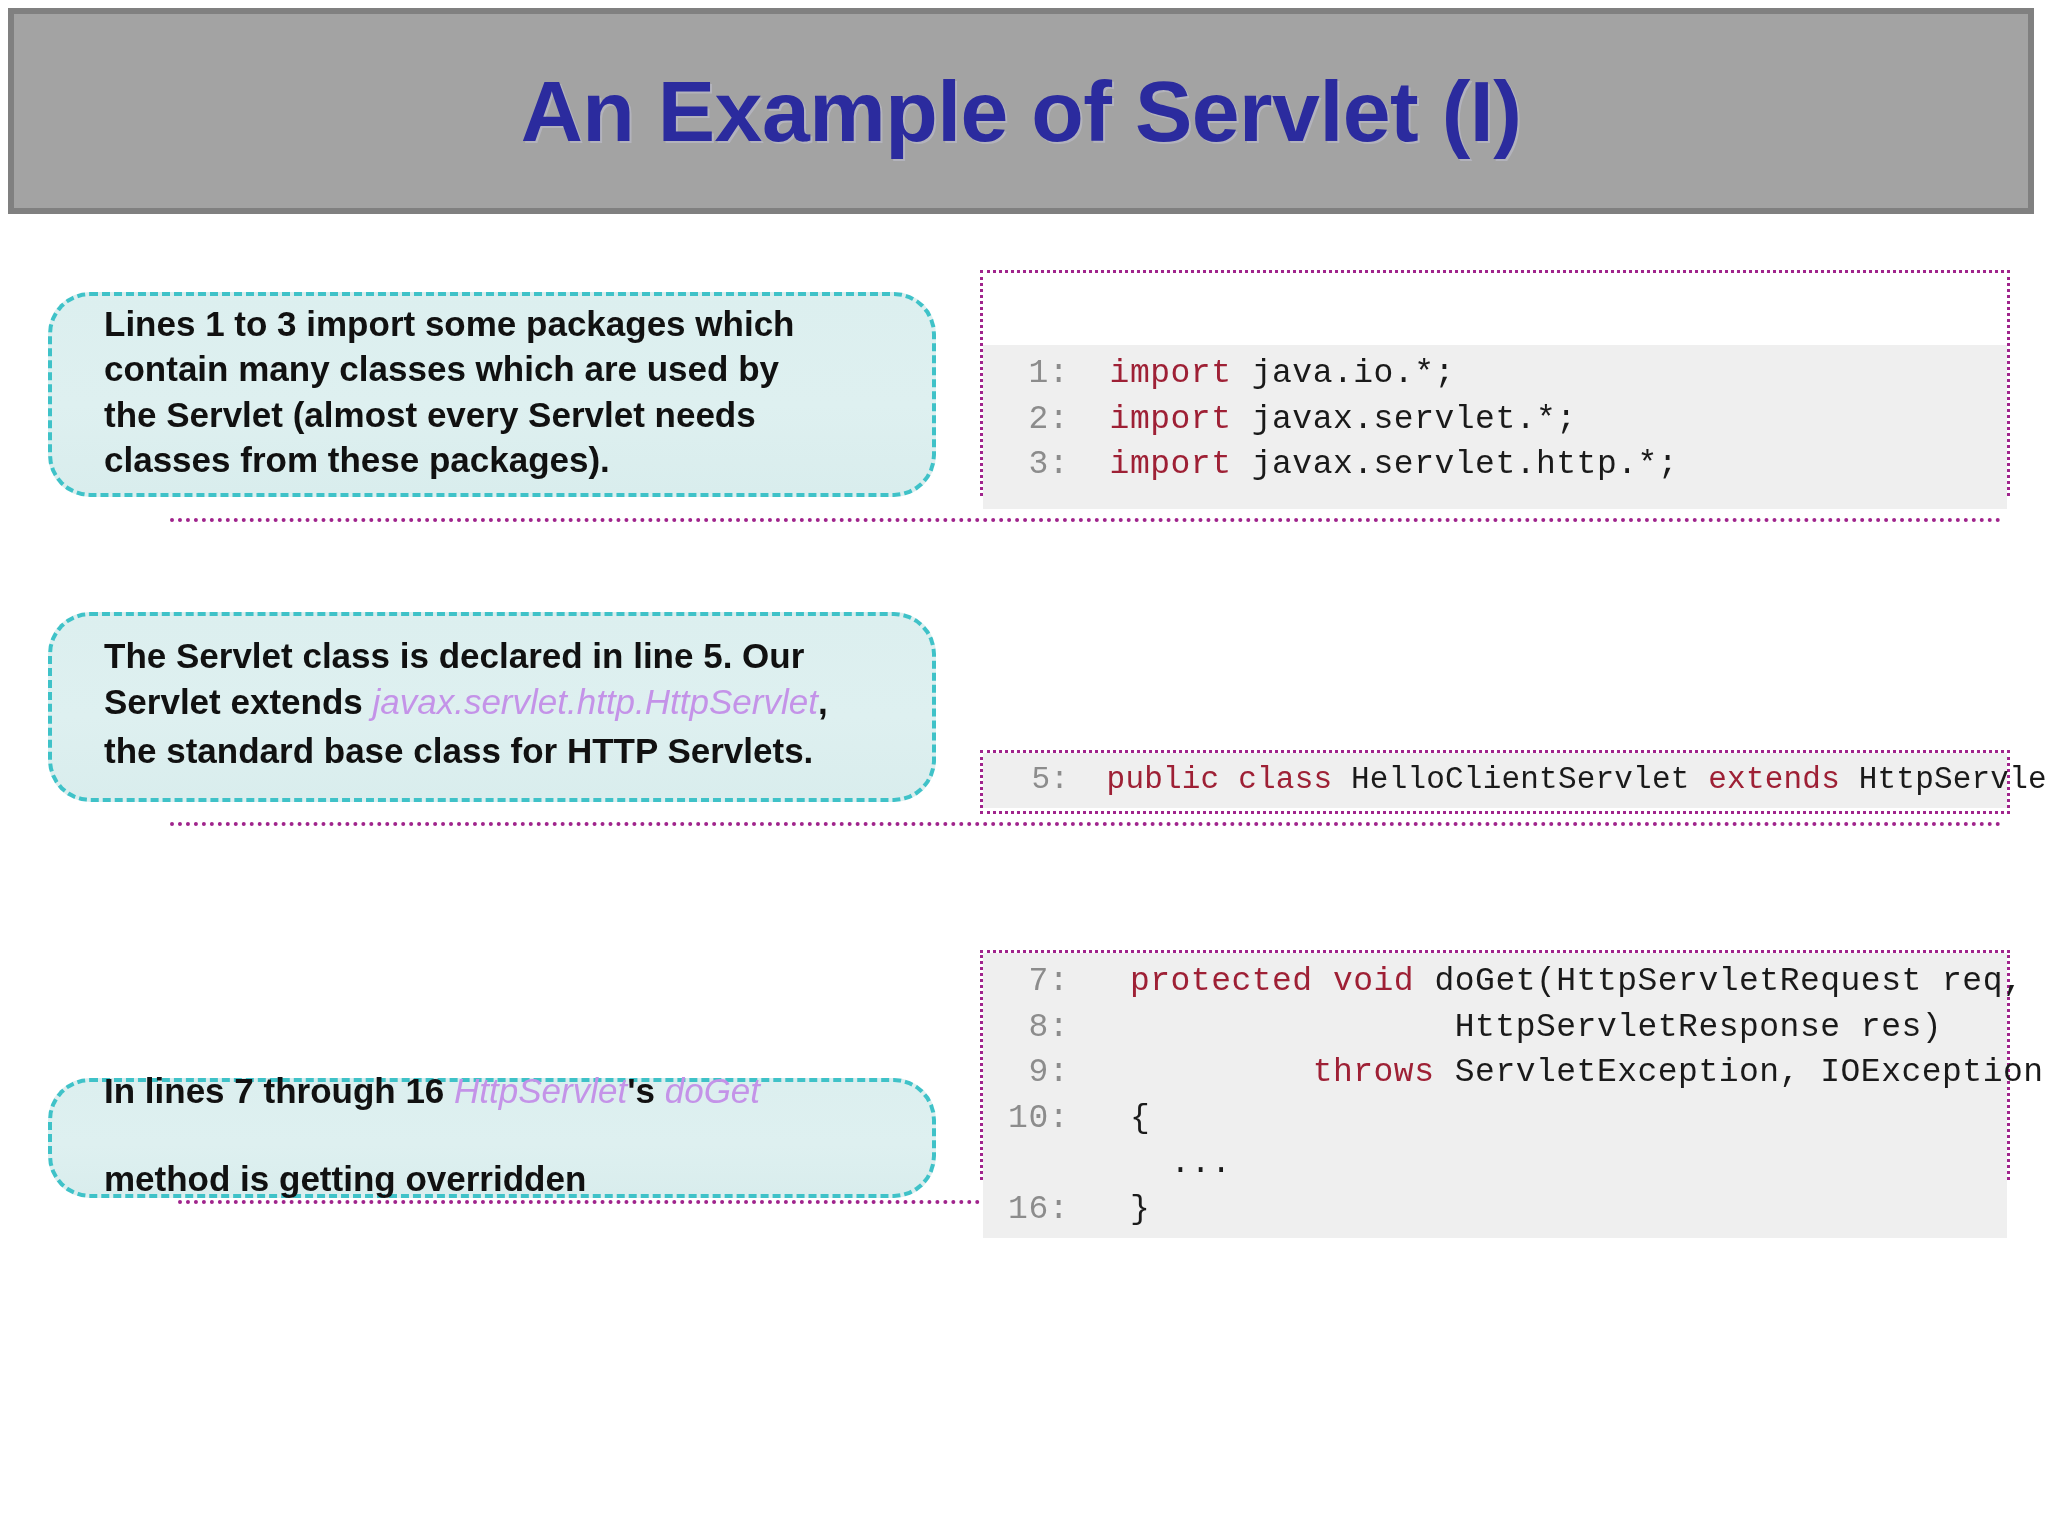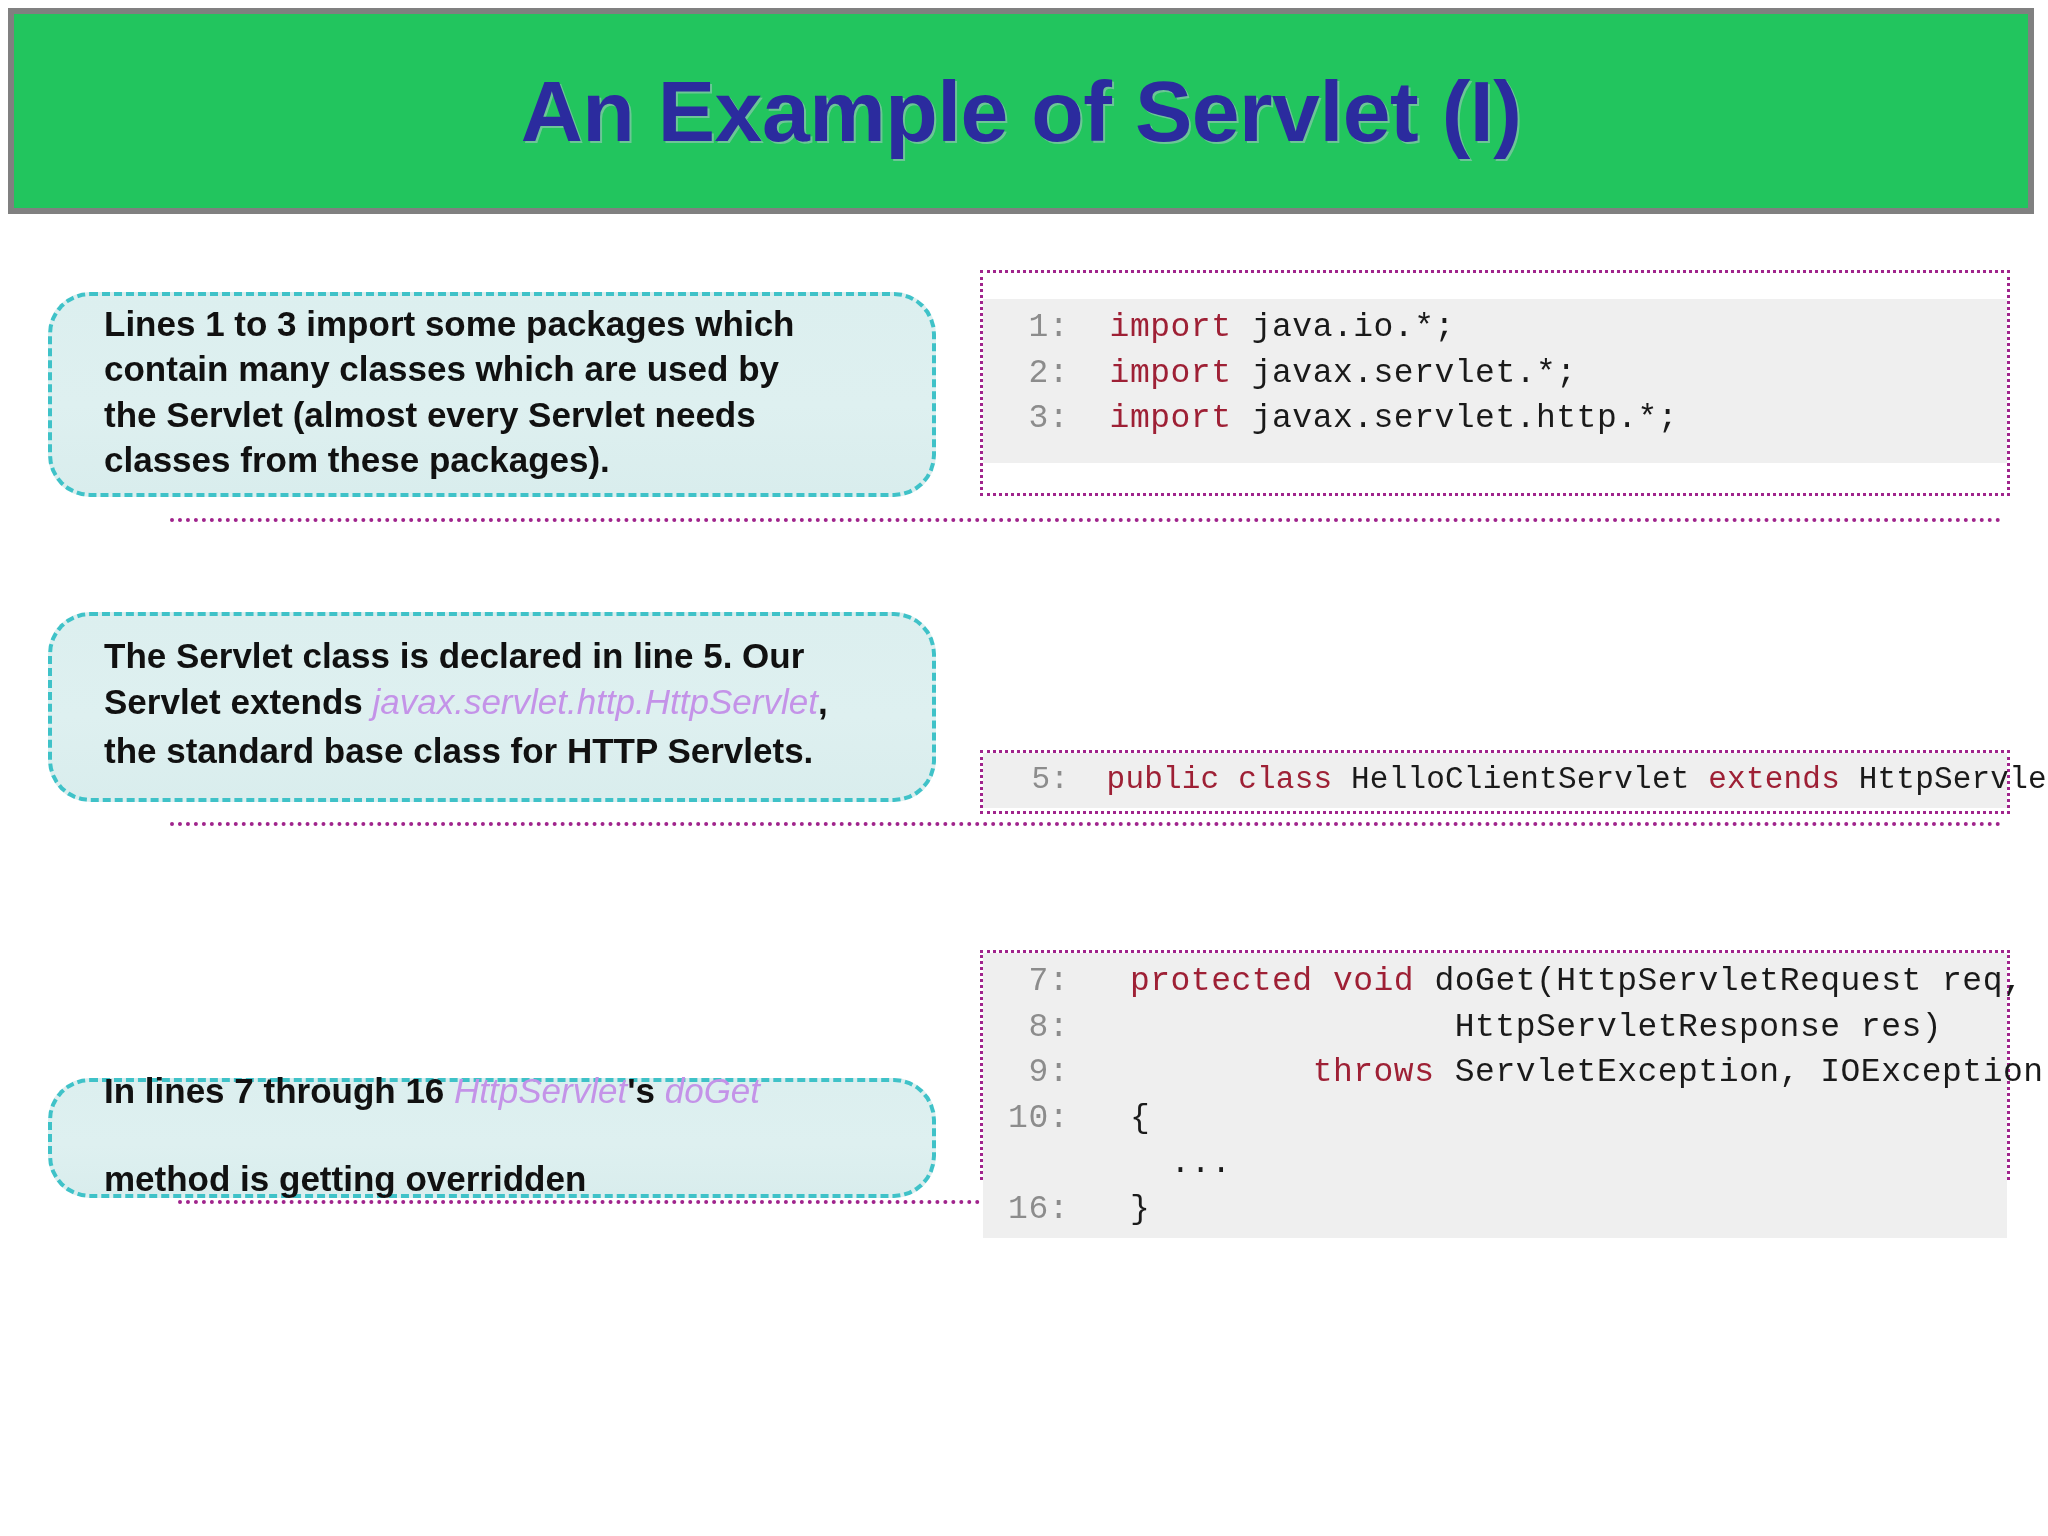--- a/index.html
+++ b/index.html
@@ -16,21 +16,21 @@
   }
 
   
   #title-frame {
     position: absolute;
     left: 8px;
     top: 8px;
     width: 2026px;
     height: 206px;
     border: 6px solid #808080;
-    background: #22c55e;
+    background: #a3a3a3;
     box-sizing: border-box;
   }
   #title-text {
     position: absolute;
     left: 0;
     top: 0;
     width: 100%;
     height: 100%;
     display: flex;
     align-items: center;
@@ -101,21 +101,21 @@
   }
   .ln {
     color: #8C8C8C;
     display: inline-block;
     width: 86px;
     text-align: right;
   }
   .k { color: #9E2035; }
 
   #code-1 { left: 980px; top: 270px;  width: 1030px; height: 226px; }
-  #code-1 .code-inner { margin-top: 26px; padding-bottom: 21px; }
+  #code-1 .code-inner { margin-top: 72px; padding-bottom: 21px; }
 
   #code-2 { left: 980px; top: 750px;  width: 1030px; height: 64px; }
   #code-2 .code-line { font-size: 31px; letter-spacing: 0.2px; }
 
   #code-3 { left: 980px; top: 950px;  width: 1030px; height: 230px; }
 
   
   .leader {
     position: absolute;
     height: 0;

